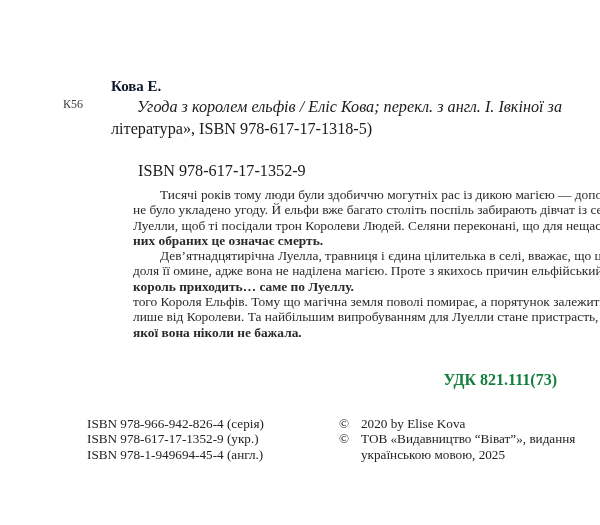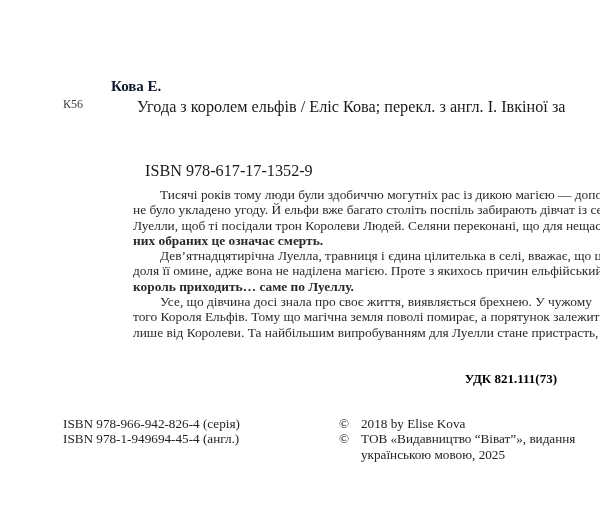--- a/index.html
+++ b/index.html
@@ -4,82 +4,84 @@
   <style>
     html, body { margin: 0; padding: 0; }
     body {
       width: 600px; height: 525px; background: #ffffff; position: relative; overflow: hidden;
       font-family: "Liberation Serif", "DejaVu Serif", serif; color: #1a1a1a;
     }
     .abs { position: absolute; white-space: nowrap; }
     .author { left: 111px; top: 78px; font-size: 15px; font-weight: bold; color: #0f172a; }
     .code { left: 63px; top: 97px; font-size: 12px; color: #404040; }
     .biblio { position: absolute; left: 111px; top: 97px; width: 447px; font-size: 16.2px; line-height: 21.7px; color: #1a1a1a; }
-    .biblio .first { text-indent: 26px; }
+    .biblio .first { text-indent: 26px; font-style: italic; }
     .biblio .line { white-space: nowrap; }
-    .isbn-main { left: 145px; top: 162px; font-size: 16.2px; color: #1a1a1a; }
+    .isbn-main { left: 138px; top: 162px; font-size: 16.2px; color: #1a1a1a; }
 
     .annot { position: absolute; left: 106px; top: 187px; width: 451px; font-size: 13.4px; line-height: 15.3px; color: #2a2a2a; }
     .annot p { margin: 0; text-indent: 27px; text-align: justify; text-align-last: left; }
     .annot .ln { display: block; white-space: nowrap; text-align: justify; text-align-last: justify; }
     .annot .ln.last { text-align-last: left; font-weight: bold; }
     .annot .ln.indent { padding-left: 27px; }
 
-    .udk { right: 43px; top: 371px; font-size: 13px; font-weight: bold; color: #000000; font-family: Liberation Serif, serif; }
+    .udk { right: 43px; top: 371px; font-size: 16px; font-weight: bold; color: #15803d; font-family: Liberation Serif, serif; }
 
     .isbns { position: absolute; left: 63px; top: 416px; font-size: 13.2px; line-height: 15.3px; color: #222; }
-    .isbns div { white-space: nowrap; }
+    .isbns div { white-space: nowrap; margin-left: 24px; }
 
     .copy { position: absolute; left: 339px; top: 416px; font-size: 13.2px; line-height: 15.3px; color: #222; }
     .copy .row { display: flex; }
     .copy .sym { width: 22px; flex: none; }
     .copy .txt { white-space: nowrap; }
   </style>
 </head>
 <body>
 
 <div>
   <div class="abs author">Кова Е.</div>
   <div class="abs code">К56</div>
   <div class="biblio">
     <div class="line first">Угода з королем ельфів / Еліс Кова; перекл. з англ. І. Івкіної за</div>
+    <div class="line">література»,  ISBN 978-617-17-1318-5)</div>
   </div>
   <div class="abs isbn-main">ISBN 978-617-17-1352-9</div>
 </div>
 
 <div class="annot">
   <p>
     <span class="ln indent">Тисячі років тому люди були здобиччю могутніх рас із дикою магією — допоки</span>
     <span class="ln">не було укладено угоду. Й ельфи вже багато століть поспіль  забирають дівчат із села</span>
     <span class="ln">Луелли, щоб ті посідали трон Королеви Людей. Селяни переконані, що для нещас-</span>
     <span class="ln last">них обраних це означає смерть.</span>
   </p>
   <p>
     <span class="ln indent">Дев’ятнадцятирічна Луелла, травниця і єдина цілителька в селі, вважає, що ця</span>
     <span class="ln">доля її омине, адже вона не наділена магією. Проте з якихось причин ельфійський</span>
     <span class="ln last">король приходить… саме по Луеллу.</span>
   </p>
   <p>
-    <span class="ln indent">Усе, що дівчина досі знала про своє життя, виявляється брехнею. У чужому</span>
     <span class="ln">того Короля Ельфів. Тому що магічна земля поволі помирає, а порятунок залежить</span>
     <span class="ln">лише від Королеви. Та найбільшим випробуванням для Луелли стане пристрасть,</span>
+    <span class="ln last">якої вона ніколи не бажала.</span>
   </p>
 </div>
 
 <div class="abs udk">УДК 821.111(73)</div>
 
 <div class="isbns">
   <div>ISBN 978-966-942-826-4 (серія)</div>
+  <div>ISBN 978-617-17-1352-9 (укр.)</div>
   <div>ISBN 978-1-949694-45-4 (англ.)</div>
 </div>
 
 <div class="copy">
   <div class="row">
     <span class="sym">©</span>
-    <span class="txt">2018 by Elise Kova</span>
+    <span class="txt">2020 by Elise Kova</span>
   </div>
   <div class="row">
     <span class="sym">©</span>
     <span class="txt">
       <span>ТОВ «Видавництво “Віват”», видання</span><br>
       <span>українською мовою, 2025</span>
     </span>
   </div>
 </div>
 

